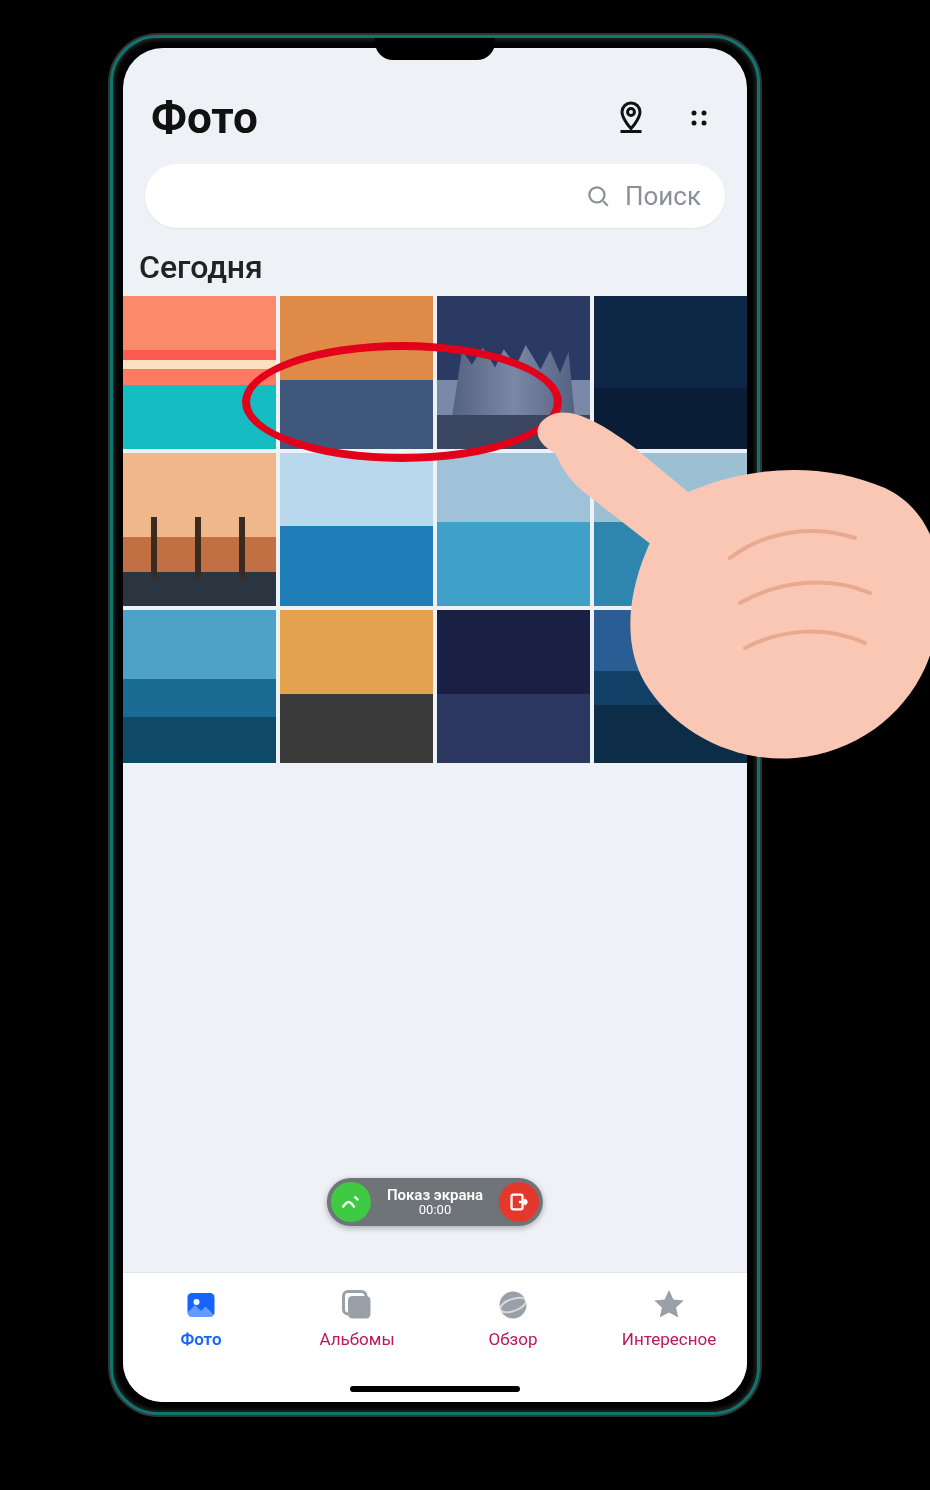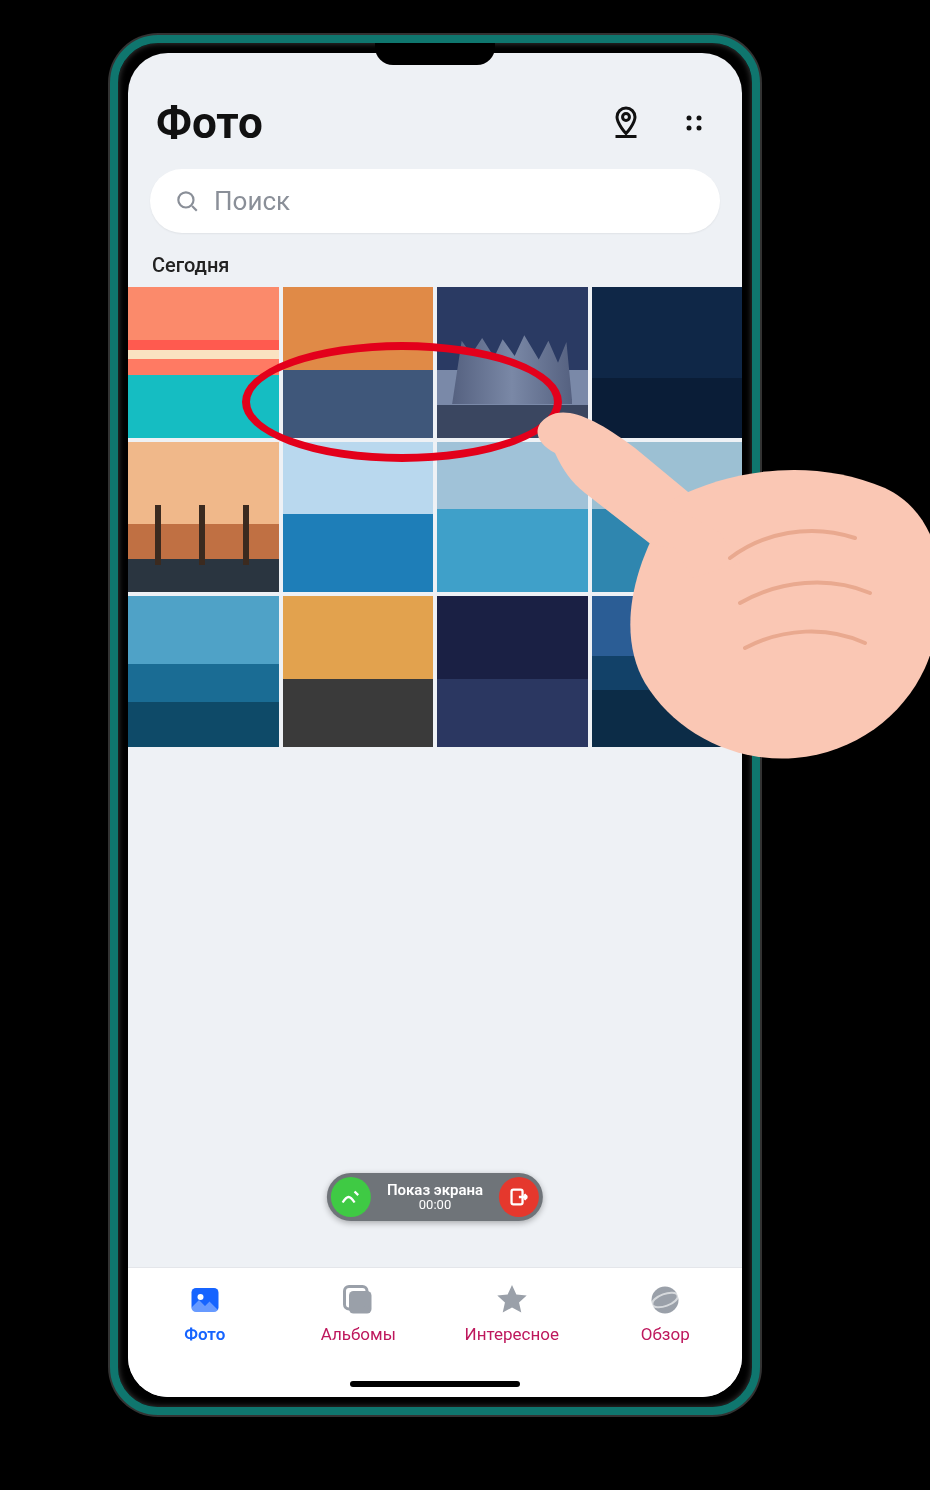--- a/index.html
+++ b/index.html
@@ -9,21 +9,21 @@
     font-family: -apple-system, "Segoe UI", Roboto, Arial, sans-serif;
     overflow: hidden;
     position: relative;
   }
   .phone {
     position: absolute;
     left: 110px; top: 35px;
     width: 650px; height: 1380px;
     border-radius: 48px;
     background: #000;
-    border: 8px solid #0f766e;
+    border: 3px solid #0f766e;
     box-shadow: 0 0 0 2px #333, inset 0 0 6px #444;
     overflow: hidden;
   }
   .phone::before {
     content:"";
     position:absolute; top:0; left:50%; transform:translateX(-50%);
     width:120px; height:22px; background:#000; border-radius:0 0 18px 18px;
     z-index:50;
   }
   .screen {
@@ -40,26 +40,27 @@
   .title {
     font-size: 44px; font-weight: 700; color: #111;
   }
   .header-icons { display:flex; align-items:center; gap:28px;}
   .icon-btn { width:40px; height:40px; display:flex; align-items:center; justify-content:center; color:#111;}
   .search {
     margin: 8px 22px 18px 22px;
     background:#fff; border-radius: 40px; height:64px;
     display:flex; align-items:center; padding:0 24px; gap:14px;
     box-shadow: 0 1px 2px rgba(0,0,0,.06);
+    justify-content: flex-end;
   }
   .search svg{ flex:0 0 auto;}
   .search span{ color:#8a8f98; font-size:26px;}
   .section-label {
-    padding: 2px 22px 10px 24px;
-    font-size: 20px; font-weight: 500; color:#222;
+    padding: 2px 22px 10px 16px;
+    font-size: 32px; font-weight: 500; color:#222;
   }
   .grid {
     display:grid; grid-template-columns:repeat(4,1fr);
     gap:4px; padding:0 0px;
   }
   .thumb { aspect-ratio:1/1; position:relative; overflow:hidden;}
   
   .t1 { background:linear-gradient(#fb8a6b 0 35%, #ff5a4f 35% 42%, #fae2c1 42% 48%, #ff7a63 48% 58%, #15bdc2 58% 100%);} 
   .t2 { background:linear-gradient(#e08a47 0 55%, #3f577a 55% 100%);} 
   .t3 { background:linear-gradient(#2a3a63 0 55%, #7a89a8 55% 78%, #3a4660 78% 100%);} 
@@ -200,30 +201,30 @@
       </div>
       <div class="nav-item">
         <svg width="36" height="36" viewBox="0 0 24 24" fill="currentColor">
             <rect x="6" y="6" width="15" height="15" rx="3"></rect>
             <rect x="3" y="3" width="15" height="15" rx="3" fill="none" stroke="currentColor" stroke-width="2"></rect>
           </svg>
         <span class="lbl">Альбомы</span>
       </div>
       <div class="nav-item">
         <svg width="36" height="36" viewBox="0 0 24 24" fill="currentColor">
-            <path d="M12 2l2.9 6.3 6.9.7-5.1 4.6 1.5 6.8L12 17l-6.2 3.4 1.5-6.8L2.2 9l6.9-.7z"></path>
-          </svg>
-        <span class="lbl">Интересное</span>
-      </div>
-      <div class="nav-item">
-        <svg width="36" height="36" viewBox="0 0 24 24" fill="currentColor">
             <circle cx="12" cy="12" r="9"></circle>
             <ellipse cx="12" cy="12" rx="9" ry="4" fill="none" stroke="#fff" stroke-width="1.4" opacity=".6" transform="rotate(-20 12 12)"></ellipse>
           </svg>
         <span class="lbl">Обзор</span>
+      </div>
+      <div class="nav-item">
+        <svg width="36" height="36" viewBox="0 0 24 24" fill="currentColor">
+            <path d="M12 2l2.9 6.3 6.9.7-5.1 4.6 1.5 6.8L12 17l-6.2 3.4 1.5-6.8L2.2 9l6.9-.7z"></path>
+          </svg>
+        <span class="lbl">Интересное</span>
       </div>
       <div class="home-ind"></div>
     </div>
 
   </div>
 </div>
 
 <div class="annot-circle" style="left:242px;top:342px;width:320px;height:120px;"></div>
 
 <svg class="hand" style="left:525px; top:398px;" width="420" height="380" viewBox="0 0 420 380">

